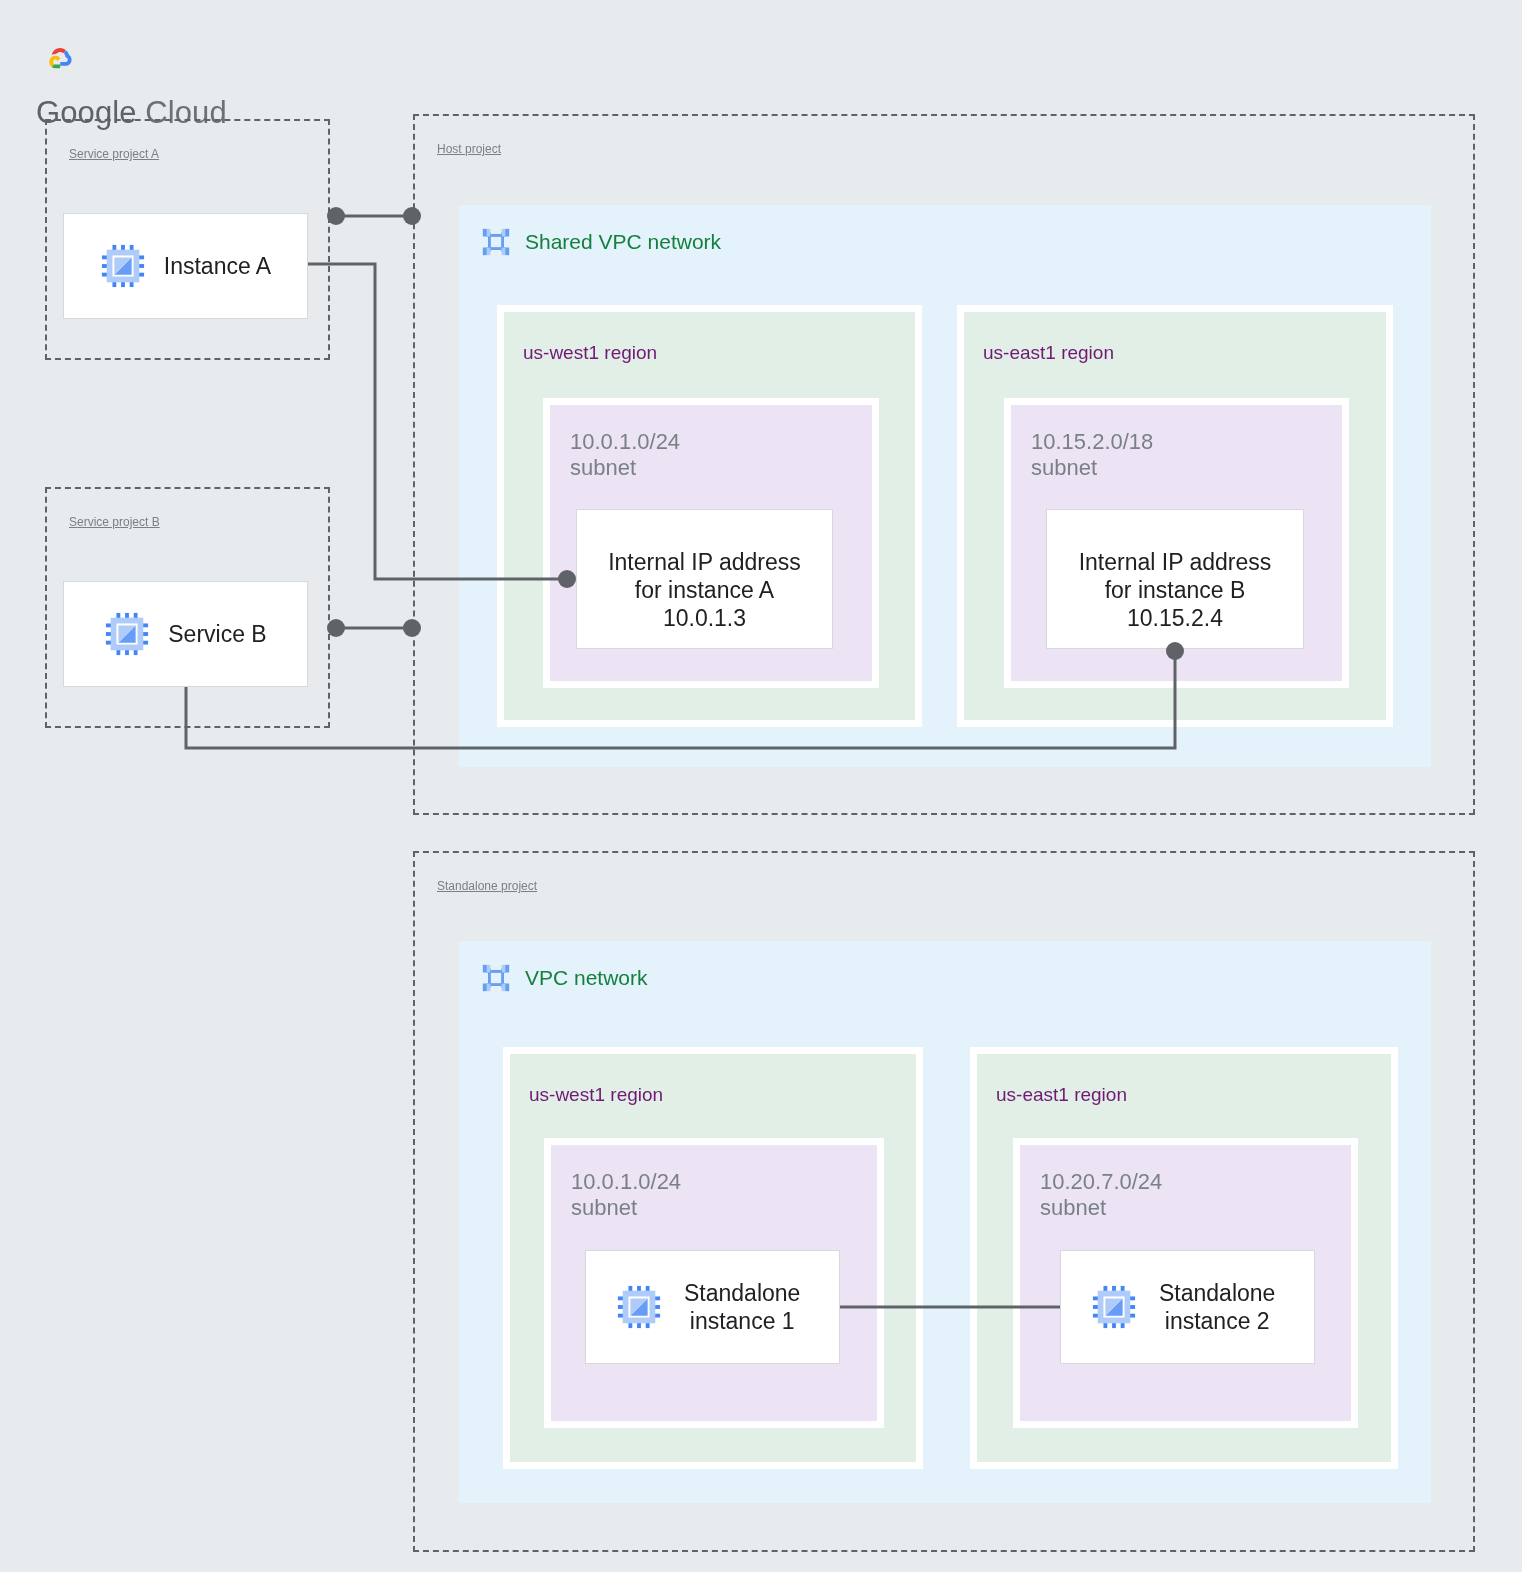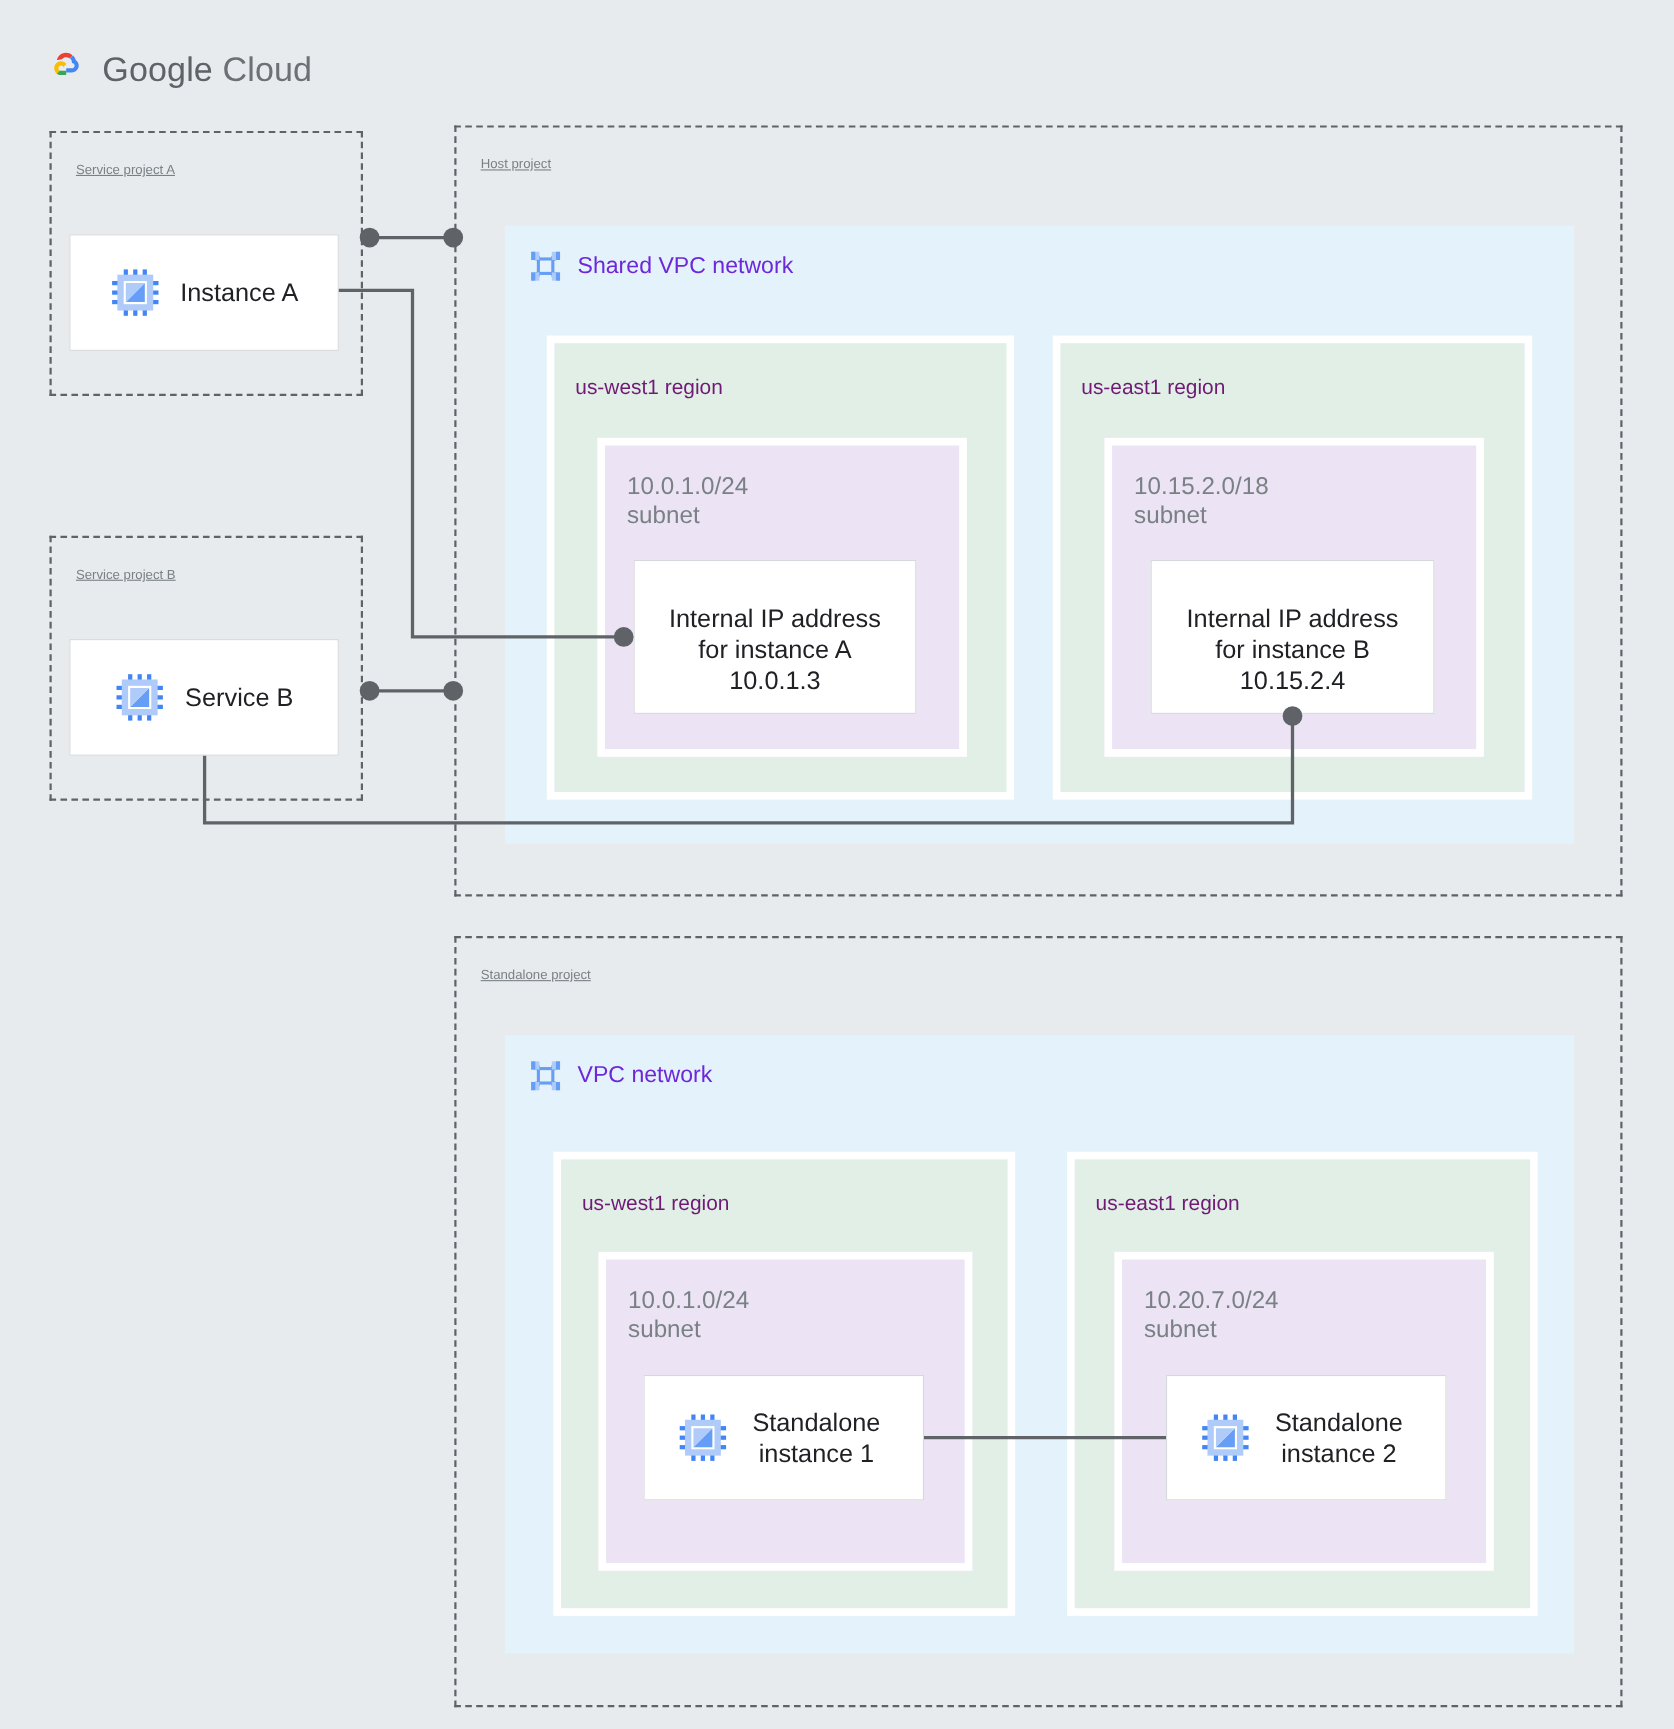--- a/index.html
+++ b/index.html
@@ -18,22 +18,23 @@
     background: #e8ebed;
     overflow: hidden;
   }
 
   
   .logo-wrap {
     position: absolute;
     left: 36px;
     top: 38px;
     display: flex;
-    align-items: flex-end;
+    align-items: flex-start;
     gap: 13px;
+    flex-direction: column;
   }
   .logo-mark { width: 44px; height: 44px; display:block; }
   .logo-text {
     font-size: 31px;
     color: #6b7175;
     letter-spacing: 0.1px;
     white-space: nowrap;
   }
   .logo-text .g-bold { font-weight: 400; color:#5f6368; }
 
@@ -63,21 +64,21 @@
   .vpc-header {
     position: absolute;
     left: 22px;
     top: 22px;
     display: flex;
     align-items: center;
     gap: 14px;
   }
   .vpc-title {
     font-size: 21px;
-    color: #6d28d9;
+    color: #15803d;
     white-space: nowrap;
     text-align: center;
   }
   .vpc-icon { width: 30px; height: 30px; display:block; }
 
   
   .region {
     position: absolute;
     background: #e1efe6;
     border: 7px solid #ffffff;

